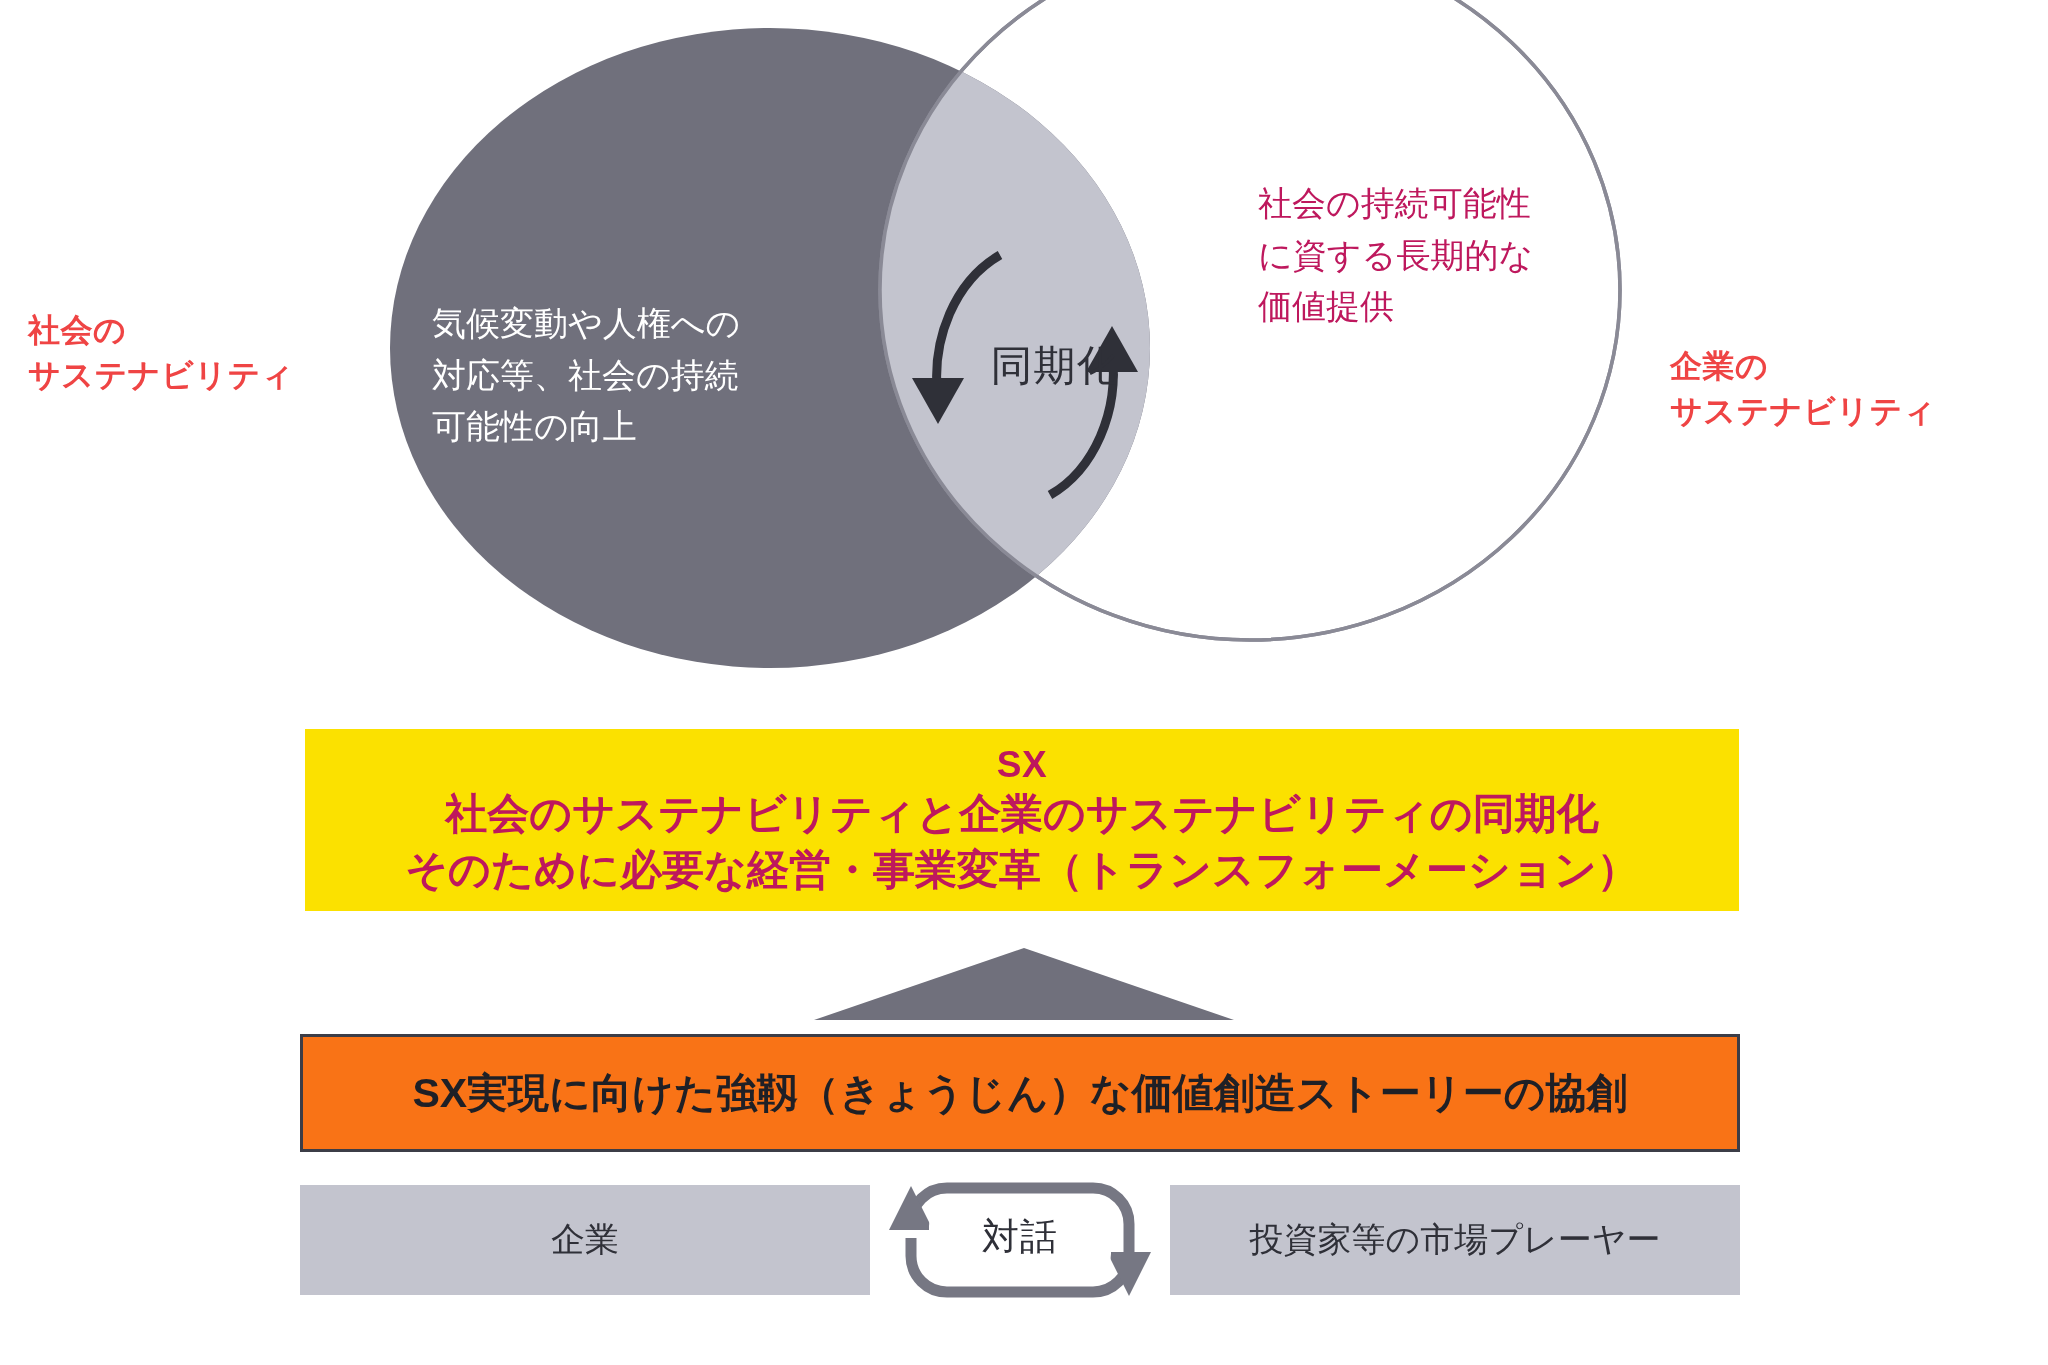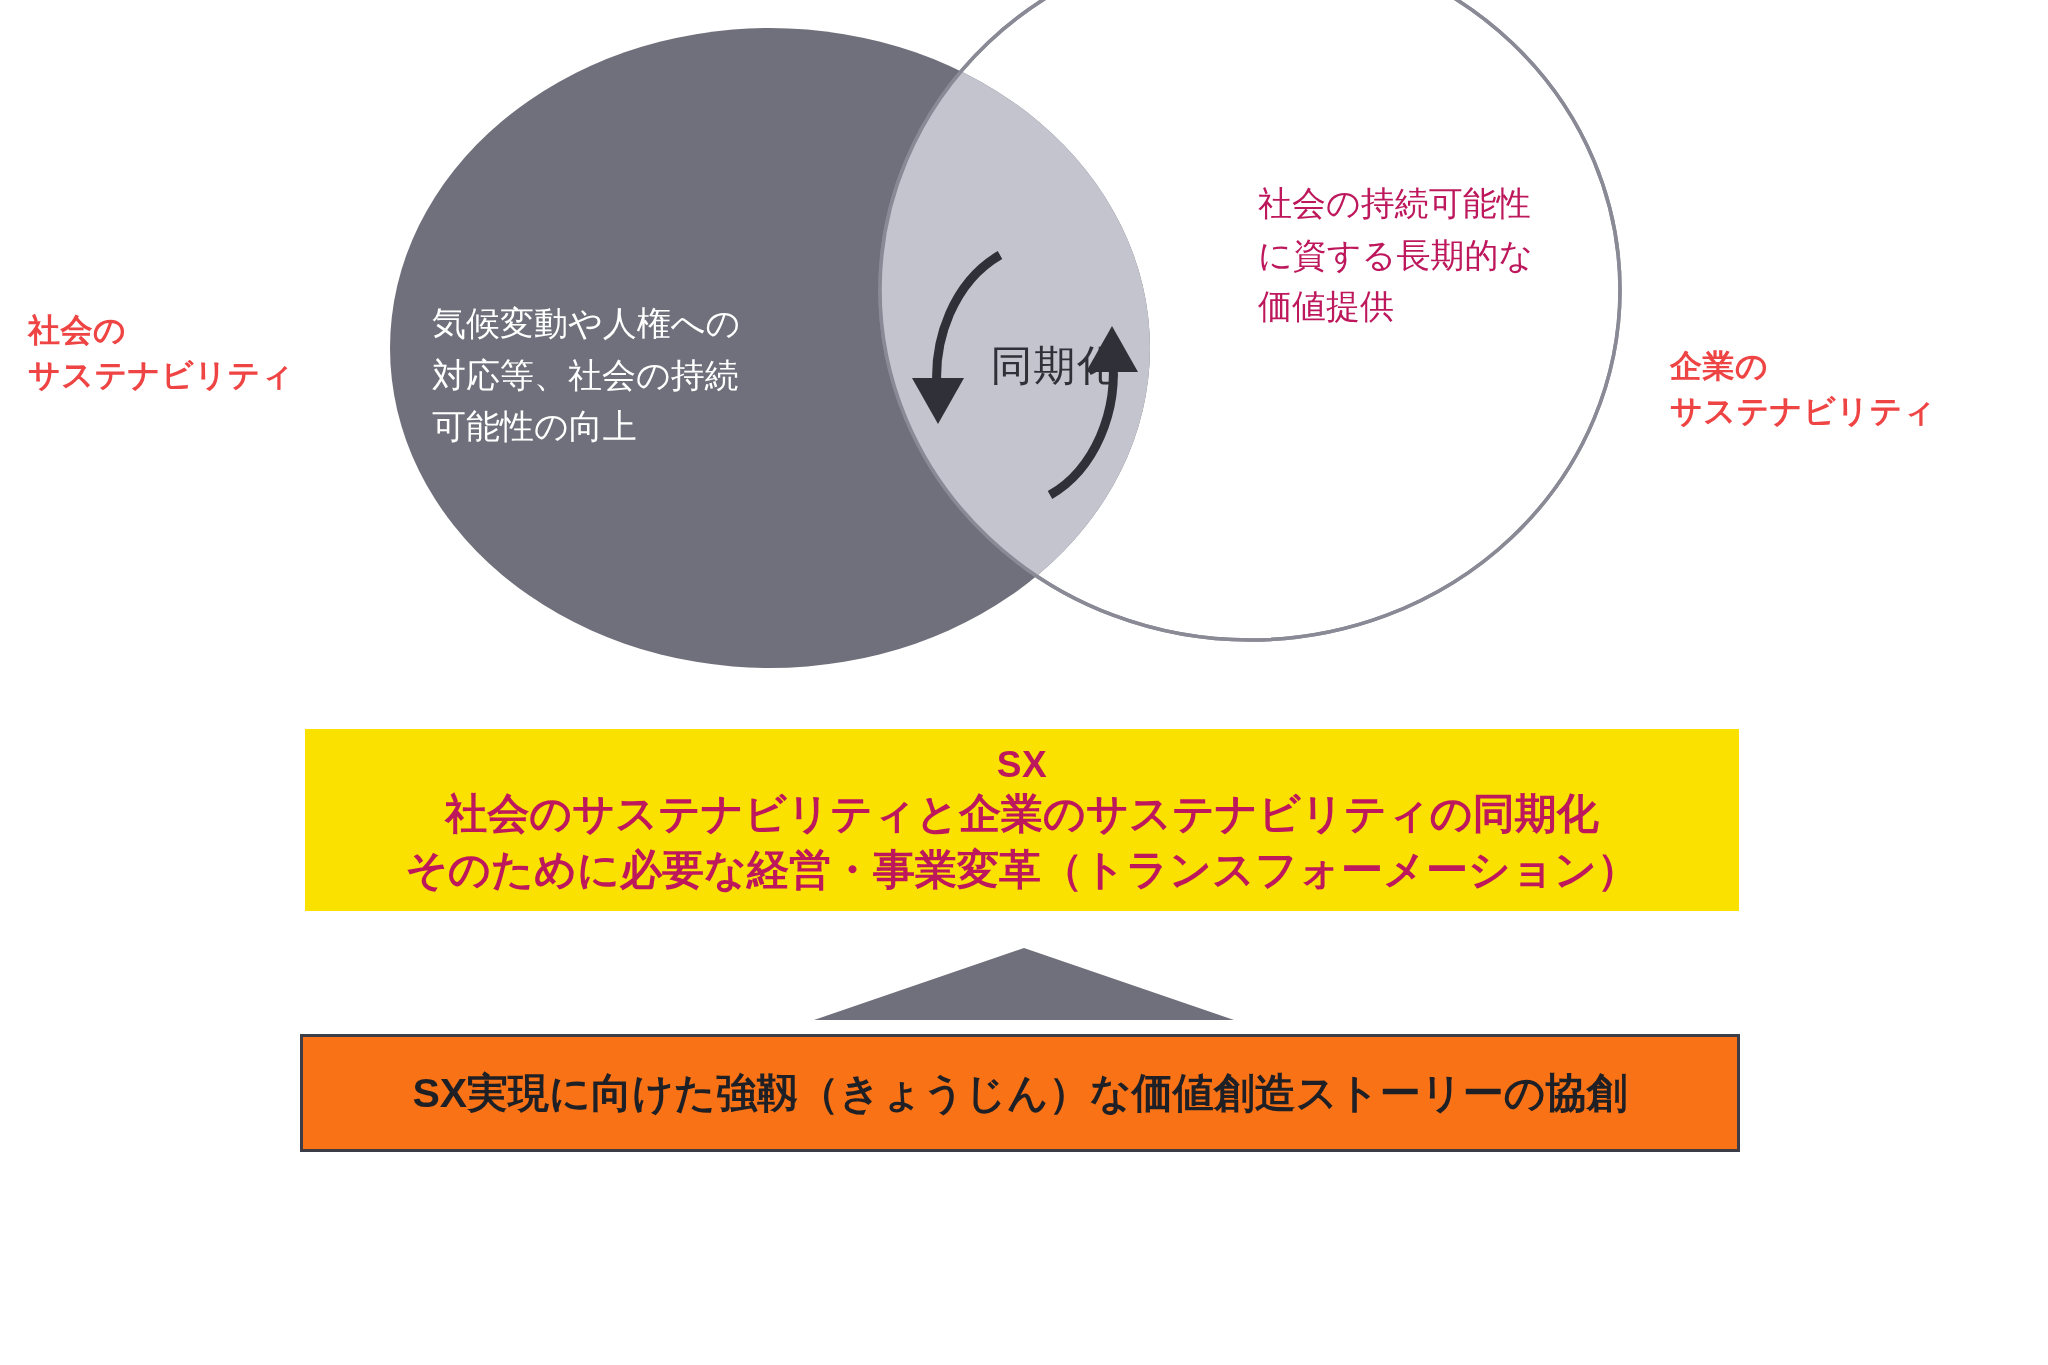--- a/index.html
+++ b/index.html
@@ -253,14 +253,54 @@
   </div>
 
   <svg class="up-arrow" viewBox="0 0 424 76" width="424" height="76">
     <polygon points="212,2 422,74 2,74" fill="#70707C"></polygon>
   </svg>
 
   <div class="story-box">
     <div class="txt">SX実現に向けた強靱（きょうじん）な価値創造ストーリーの協創</div>
   </div>
 
+  <div class="players">
+
+    <div class="player-box left">
+      <div class="txt">企業</div>
+    </div>
+
+    <div class="dialog-badge">
+      <svg viewBox="0 0 274 160" width="274" height="160">
+
+        <g fill="none" stroke="#767783" stroke-width="11" stroke-linecap="butt">
+
+          <path d="M 64 28
+                   C 44 28 28 44 28 64
+                   L 28 52"></path>
+
+          <path d="M 64 28 L 210 28
+                   C 230 28 246 44 246 64
+                   L 246 92"></path>
+
+          <path d="M 210 132 L 64 132
+                   C 44 132 28 116 28 96
+                   L 28 78"></path>
+
+          <path d="M 246 96
+                   C 246 116 230 132 210 132"></path>
+        </g>
+
+        <polygon points="6,70 50,70 28,26" fill="#767783"></polygon>
+
+        <polygon points="224,92 268,92 246,136" fill="#767783"></polygon>
+
+        <rect x="46" y="40" width="182" height="80" rx="26" fill="#ffffff"></rect>
+      </svg>
+      <div class="txt">対話</div>
+    </div>
+
+    <div class="player-box right">
+      <div class="txt">投資家等の市場プレーヤー</div>
+    </div>
+  </div>
 
 </div>
 
 </body></html>

